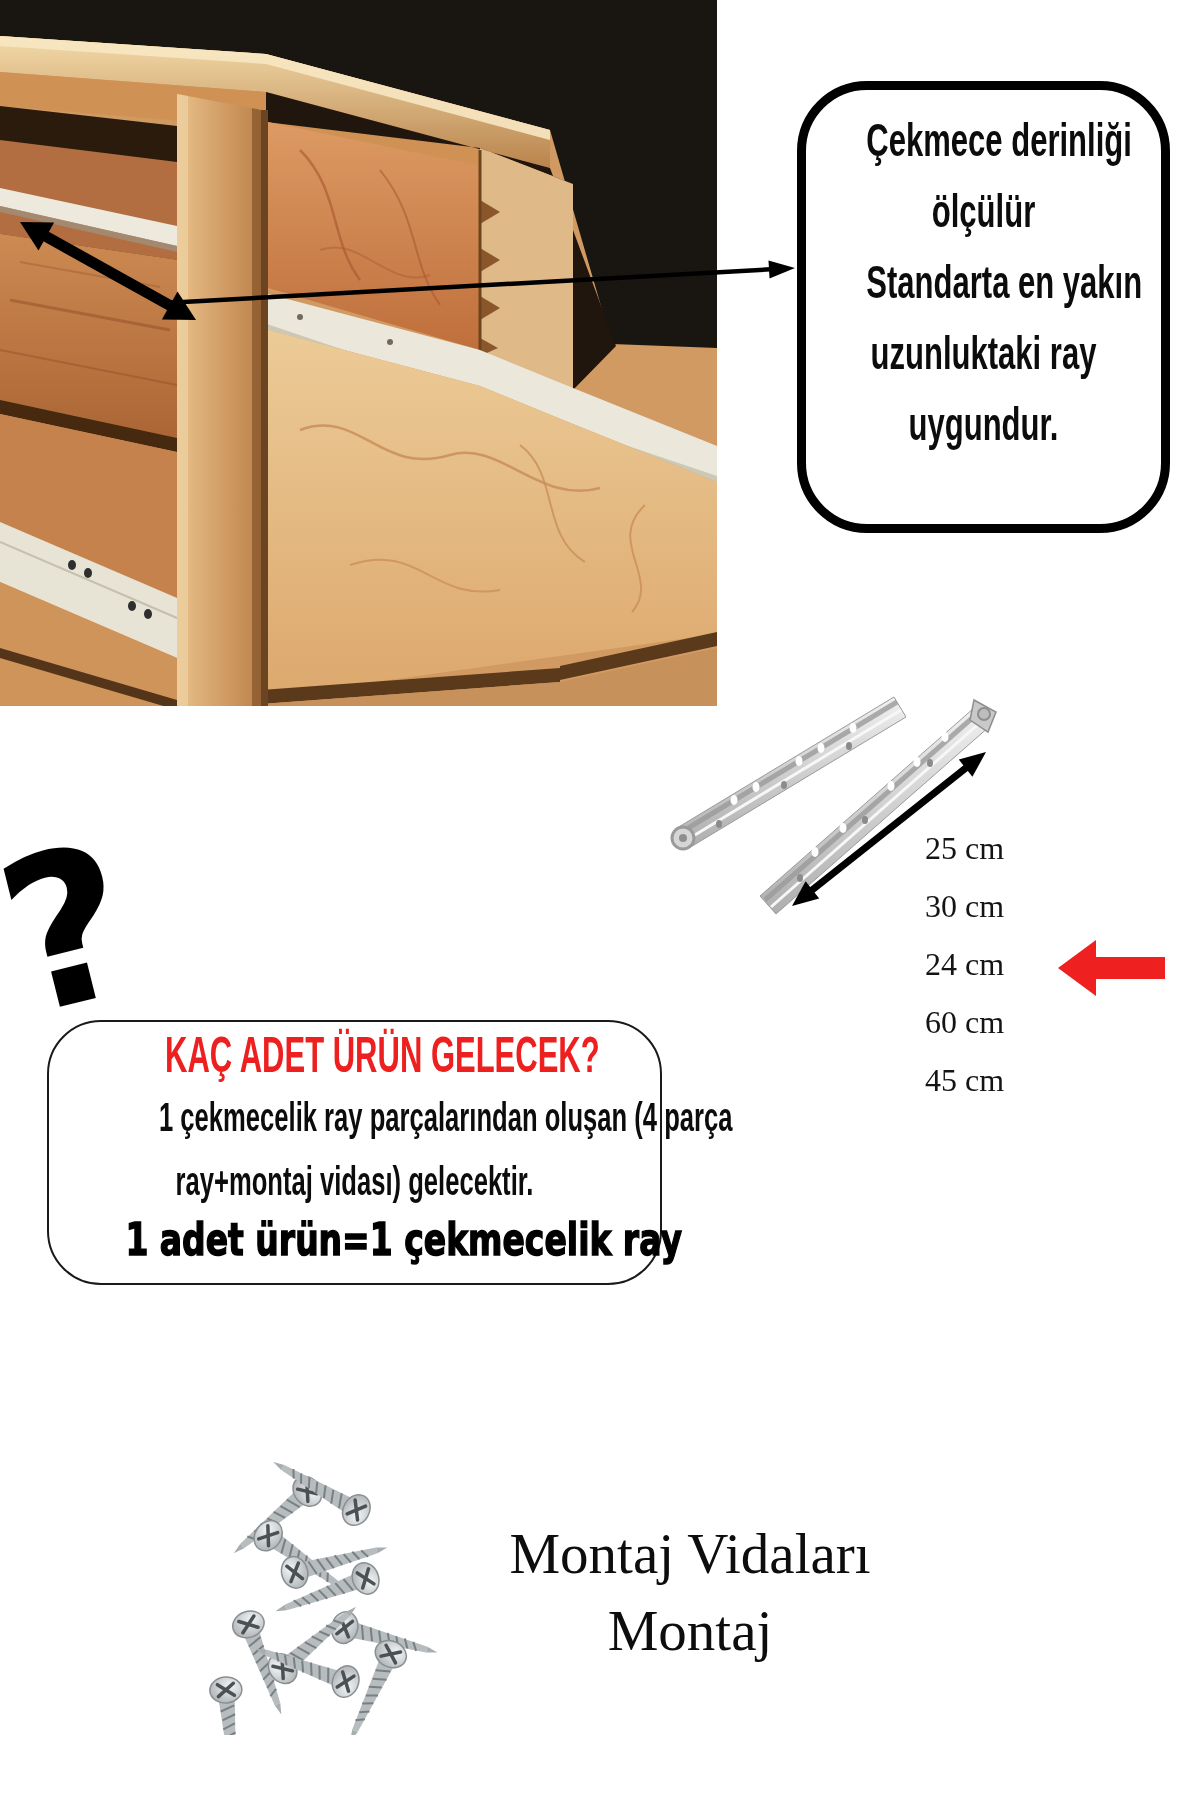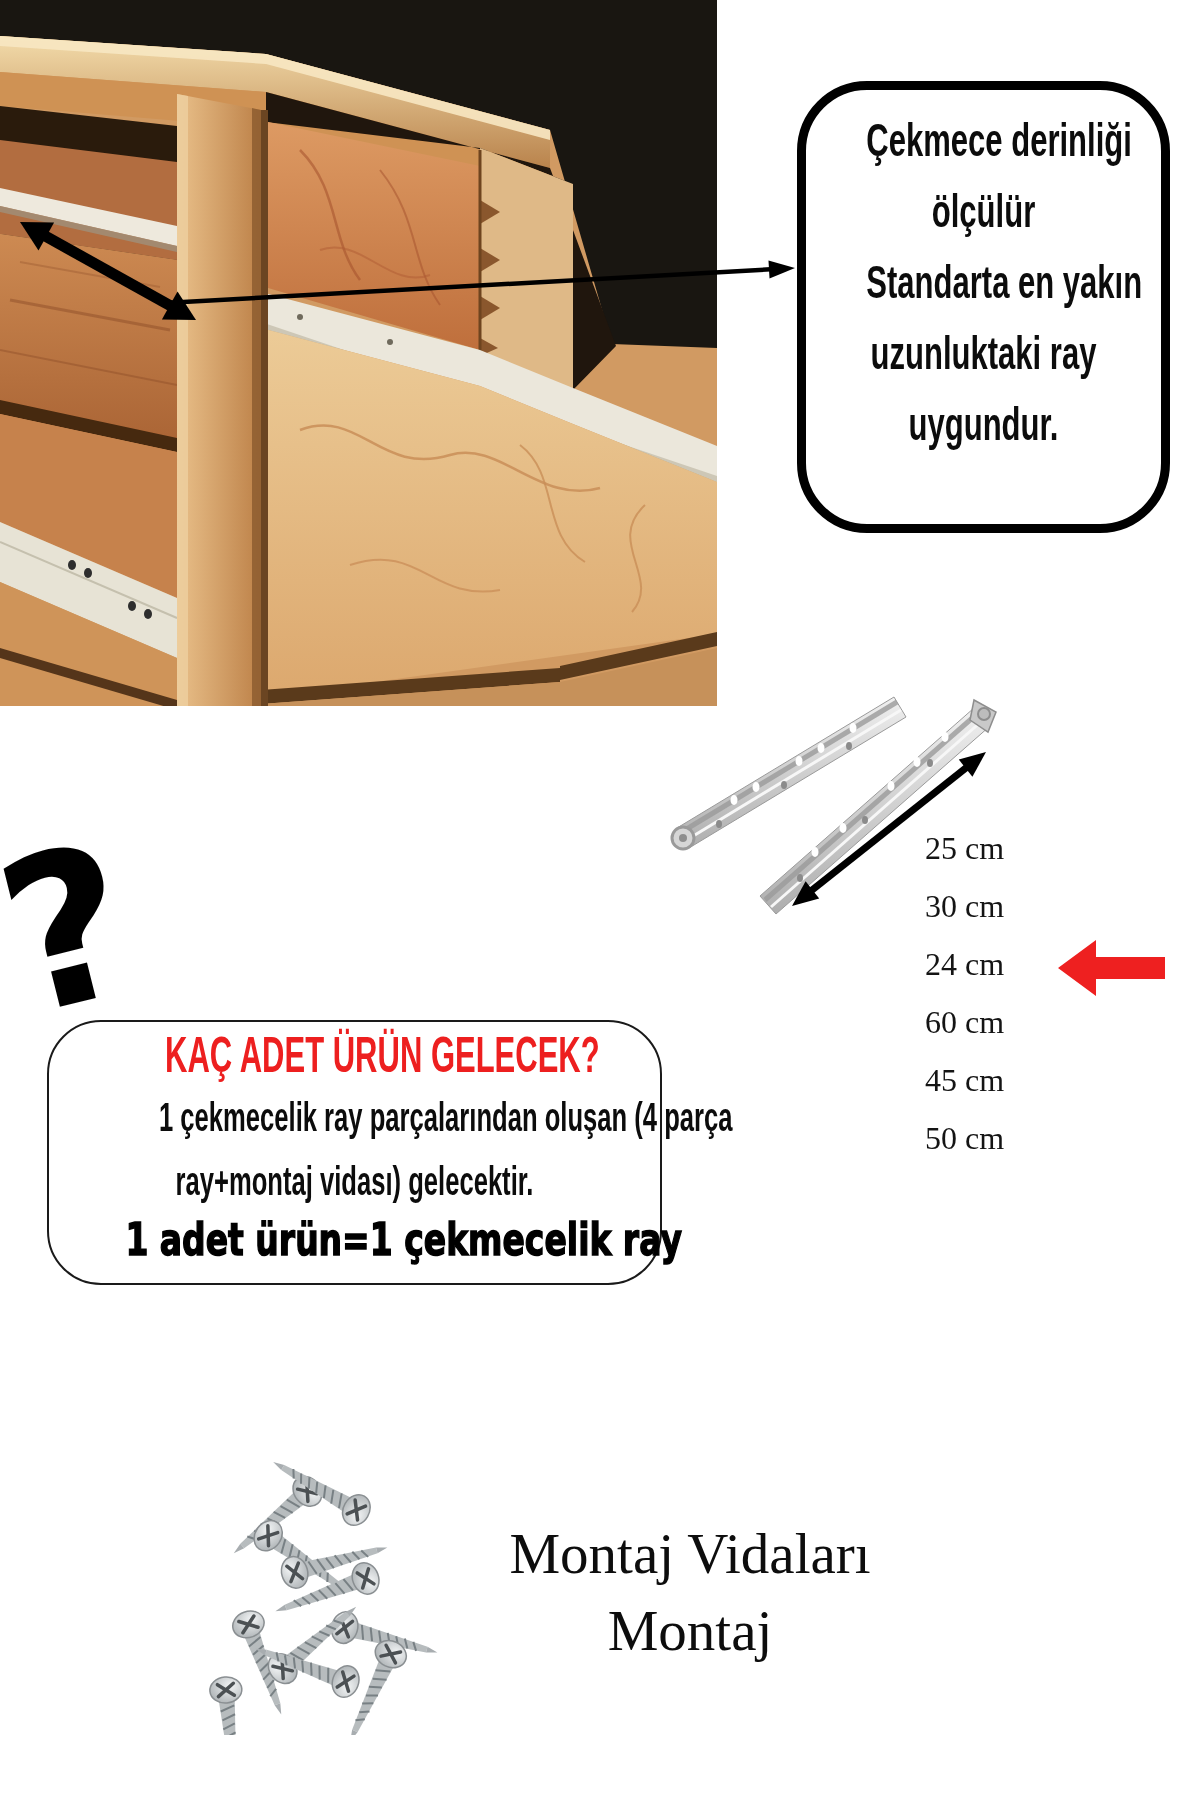--- a/index.html
+++ b/index.html
@@ -197,21 +197,20 @@
     <span class="tb-line">uzunluktaki ray</span>
     <span class="tb-line">uygundur.</span>
   </div>
 
   <div id="size-list" class="abs">
     <div class="size-row">25 cm</div>
     <div class="size-row">30 cm</div>
     <div class="size-row">24 cm</div>
     <div class="size-row">60 cm</div>
     <div class="size-row">45 cm</div>
-    <div class="size-row">50 cm</div>
   </div>
 
   <svg class="abs" style="left:1048px;top:936px;" width="122" height="64" viewBox="0 0 122 64">
     <polygon points="10,32 48,4 48,21 117,21 117,43 48,43 48,60" fill="#ee2020"></polygon>
   </svg>
 
   <div id="qmark" class="abs">?</div>
 
   <div id="qty-box" class="abs">
     <span id="qty-title" style="color: rgb(237, 31, 31);">KAÇ ADET ÜRÜN GELECEK?</span>

